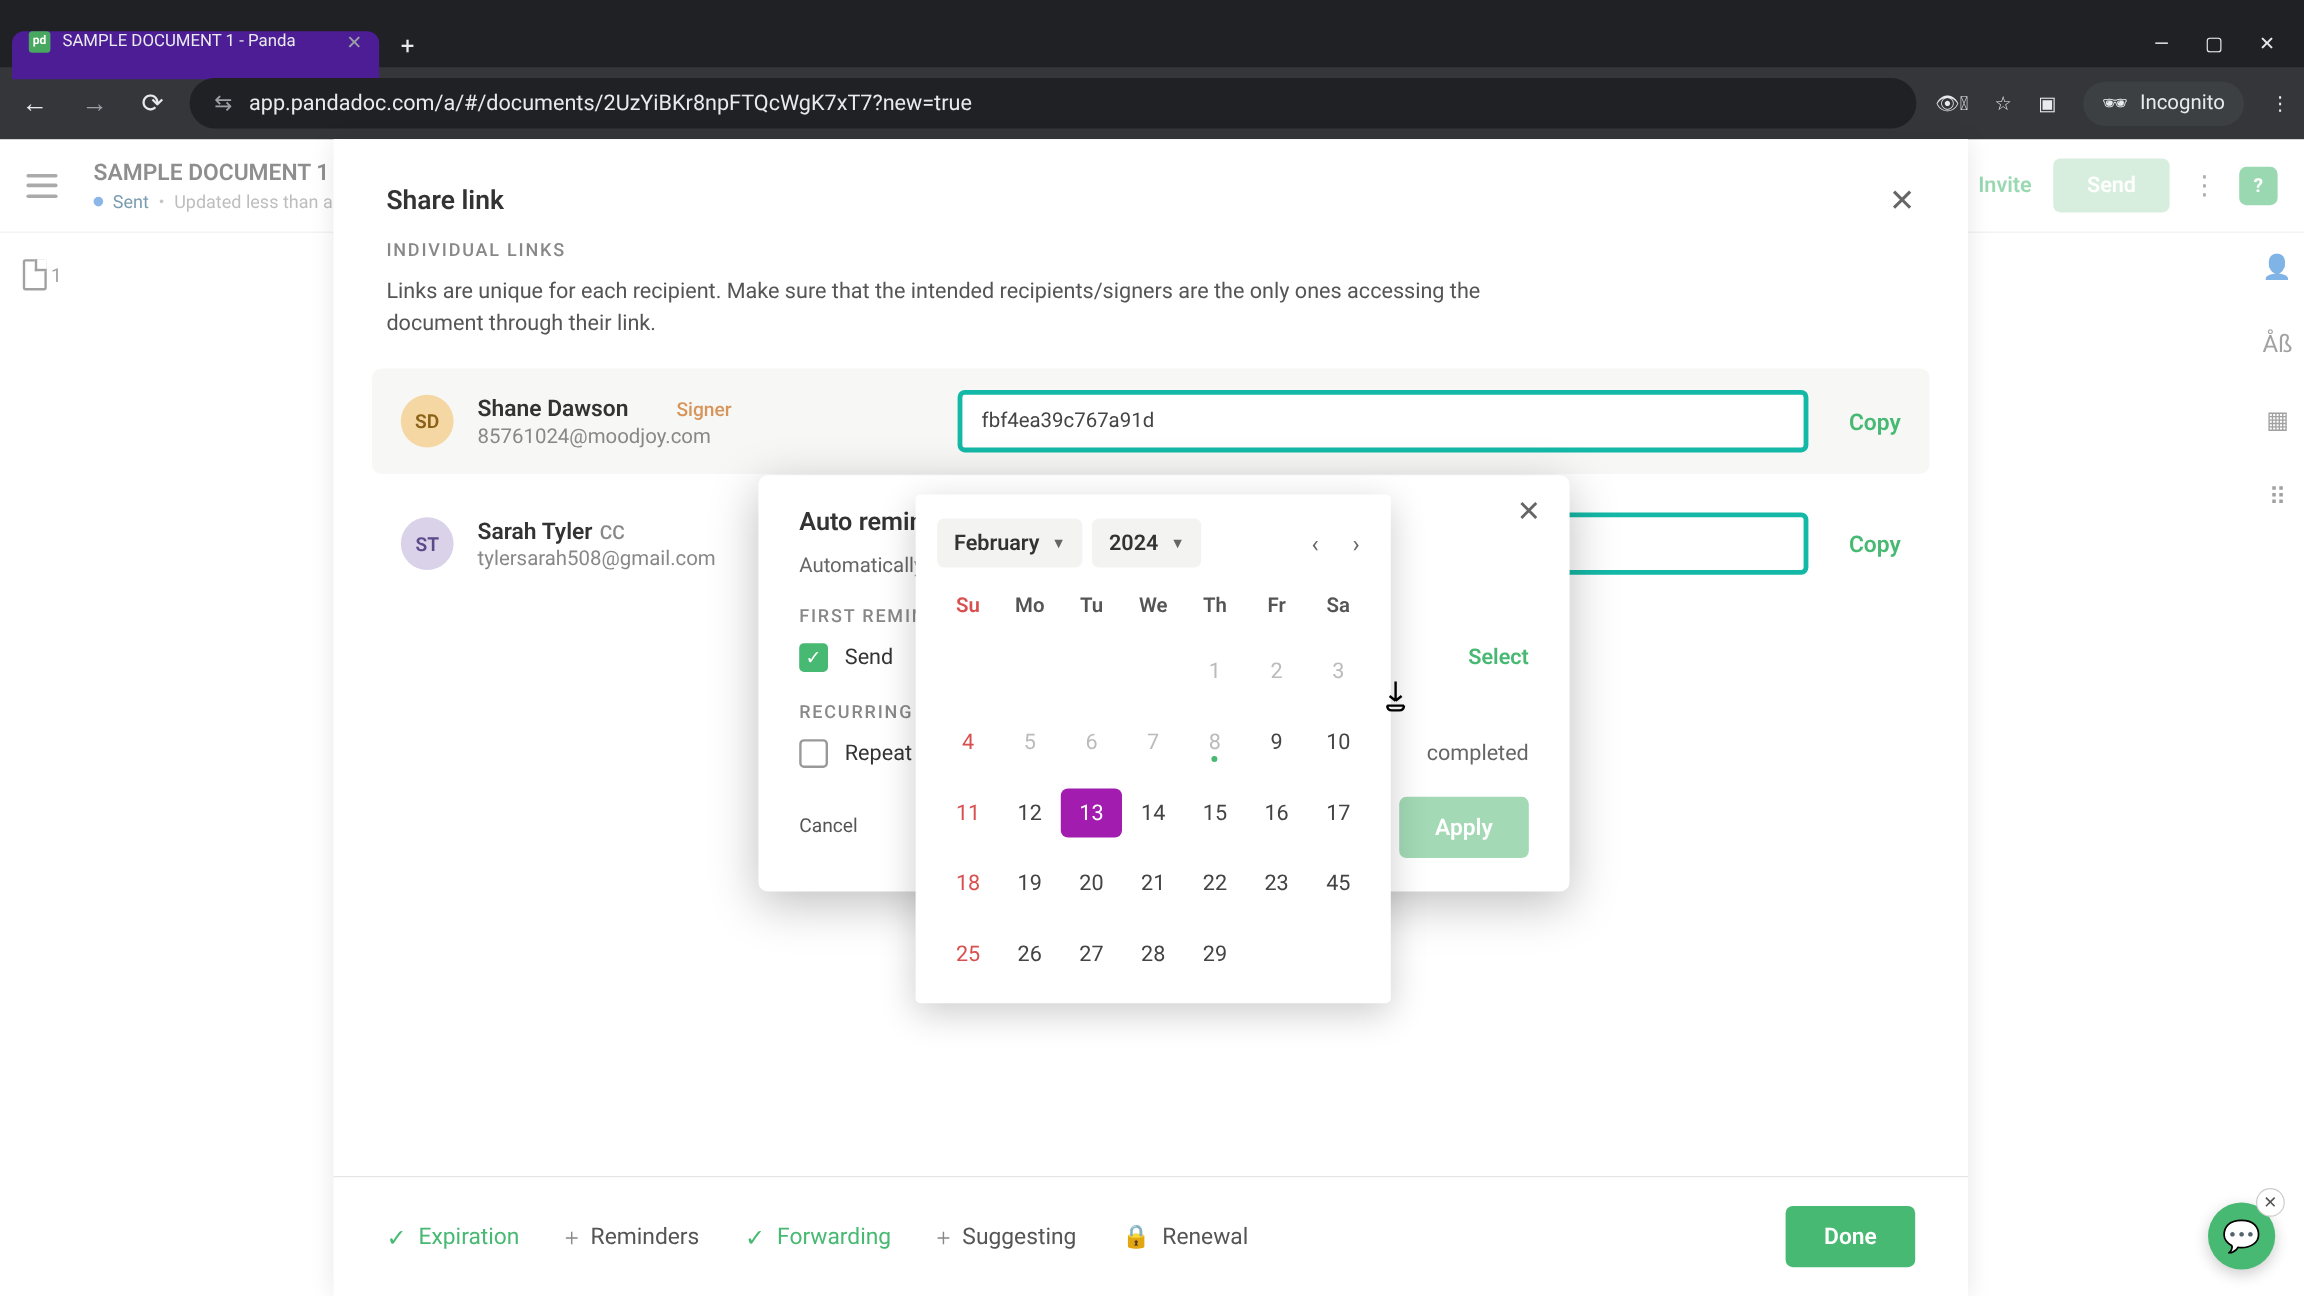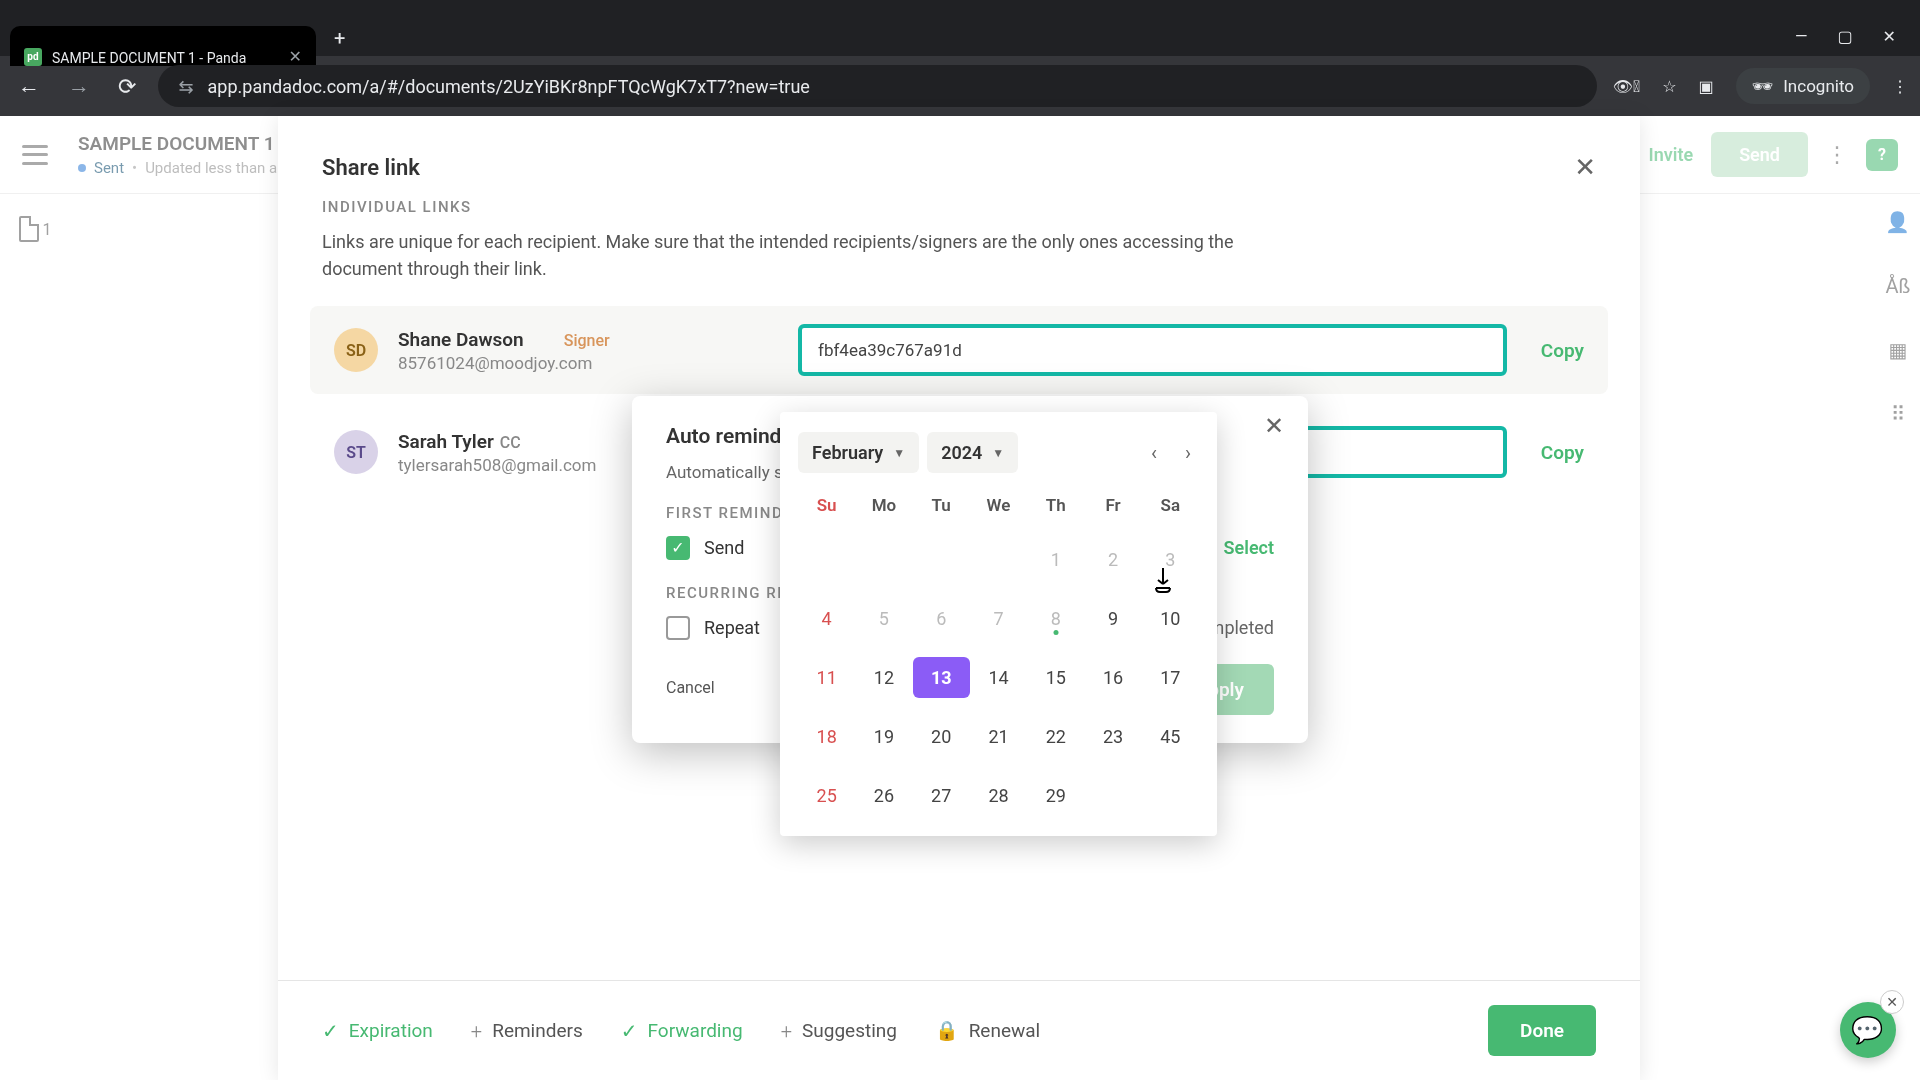--- a/index.html
+++ b/index.html
@@ -1,21 +1,21 @@
 <!DOCTYPE html>
 <html><head>
 <meta charset="utf-8">
 <style>
 * { box-sizing: border-box; margin: 0; padding: 0; font-family: -apple-system, BlinkMacSystemFont, "Segoe UI", Roboto, sans-serif; }
 body { width: 1920px; height: 1080px; overflow: hidden; background: #202124; position: relative; }
 
 
 .browser-top { background: #202124; height: 56px; display: flex; align-items: flex-end; padding-left: 10px; }
 .tab-strip { display: flex; align-items: center; height: 46px; padding-top: 10px; }
-.browser-tab { background: #000000; height: 40px; border-radius: 10px 10px 0 0; display: flex; align-items: flex-end; padding: 0 14px; gap: 10px; color: #e8eaed; font-size: 14px; min-width: 306px; margin-top: 15px; }
+.browser-tab { background: #4c1d95; height: 40px; border-radius: 10px 10px 0 0; display: flex; align-items: flex-start; padding: 0 14px; gap: 10px; color: #e8eaed; font-size: 14px; min-width: 306px; margin-top: 15px; }
 .tab-favicon { width: 18px; height: 18px; background: #48a860; border-radius: 3px; display: flex; align-items: center; justify-content: center; color: #fff; font-size: 10px; font-weight: bold; }
 .tab-title { flex: 1; white-space: nowrap; overflow: hidden; text-overflow: ellipsis; }
 .tab-close { color: #9aa0a6; font-size: 16px; }
 .tab-new { color: #e8eaed; margin-left: 18px; font-size: 20px; }
 .win-controls { margin-left: auto; display: flex; gap: 30px; padding: 0 24px 10px 0; color: #e8eaed; }
 
 .addr-bar { background: #35363a; height: 60px; display: flex; align-items: center; padding: 0 12px; gap: 16px; }
 .nav-btn { color: #9aa0a6; font-size: 22px; padding: 6px; }
 .nav-btn.active { color: #e8eaed; }
 .url-box { flex: 1; background: #202124; border-radius: 30px; height: 42px; display: flex; align-items: center; padding: 0 20px; gap: 14px; color: #e8eaed; font-size: 18px; }
@@ -94,32 +94,32 @@
 .checkbox.checked { background: #47b972; border-color: #47b972; color: #fff; font-size: 16px; }
 .rm-text { font-size: 18px; color: #333; flex: 1; }
 .select-link { color: #47b972; font-weight: 600; font-size: 18px; }
 .rm-footer { display: flex; }
 .cancel-btn { font-size: 16px; color: #555; padding: 14px 0; }
 .apply-btn { margin-left: auto; background: #a3d9b5; color: #fff; padding: 14px 30px; border-radius: 6px; font-size: 19px; font-weight: 600; }
 .rm-close { position: absolute; top: 16px; right: 24px; font-size: 24px; color: #666; }
 .rm-right-text { color: #666; font-size: 18px; }
 
 
-.datepicker { position: absolute; top: 296px; left: 780px; width: 437px; background: #fff; border-radius: 4px; box-shadow: 0 8px 30px rgba(0,0,0,0.2); padding: 20px 18px; z-index: 50; }
+.datepicker { position: absolute; top: 296px; left: 763px; width: 396px; background: #fff; border-radius: 4px; box-shadow: 0 8px 30px rgba(0,0,0,0.2); padding: 20px 18px; z-index: 50; }
 .dp-header { display: flex; align-items: center; gap: 8px; margin-bottom: 16px; }
 .dp-select { background: #f3f3f1; border-radius: 6px; padding: 10px 14px; display: flex; align-items: center; gap: 10px; font-size: 18px; font-weight: 600; color: #333; }
 .dp-select .caret { font-size: 12px; color: #666; }
 .dp-nav { margin-left: auto; display: flex; gap: 28px; color: #666; font-size: 20px; padding-right: 8px; }
 .dp-grid { display: grid; grid-template-columns: repeat(7, 1fr); text-align: center; row-gap: 18px; }
 .dp-dow { font-size: 17px; font-weight: 600; color: #555; padding: 6px 0; }
 .dp-dow.sun { color: #d85050; }
 .dp-day { font-size: 18px; color: #444; padding: 10px 0; border-radius: 6px; position: relative; }
 .dp-day.muted { color: #bbb; }
 .dp-day.sun { color: #d85050; }
-.dp-day.selected { background: #8b5cf6; color: #fff; font-weight: 700; }
+.dp-day.selected { background: #a21caf; color: #fff; font-weight: 400; }
 .dp-day.today-dot::after { content: ""; position: absolute; bottom: 4px; left: 50%; transform: translateX(-50%); width: 5px; height: 5px; background: #47b972; border-radius: 50%; }
 
 
 .cursor { position: absolute; top: 450px; left: 1152px; width: 22px; height: 28px; z-index: 100; }
 .cursor svg { display: block; }
 
 
 .chat-widget { position: absolute; bottom: 22px; right: 24px; width: 56px; height: 56px; background: #47b972; border-radius: 50%; display: flex; align-items: center; justify-content: center; color: #fff; font-size: 26px; box-shadow: 0 4px 12px rgba(0,0,0,0.2); }
 .chat-close { position: absolute; top: -12px; right: -8px; width: 24px; height: 24px; background: #fff; border: 1px solid #ccc; border-radius: 50%; display: flex; align-items: center; justify-content: center; color: #555; font-size: 14px; }
 

